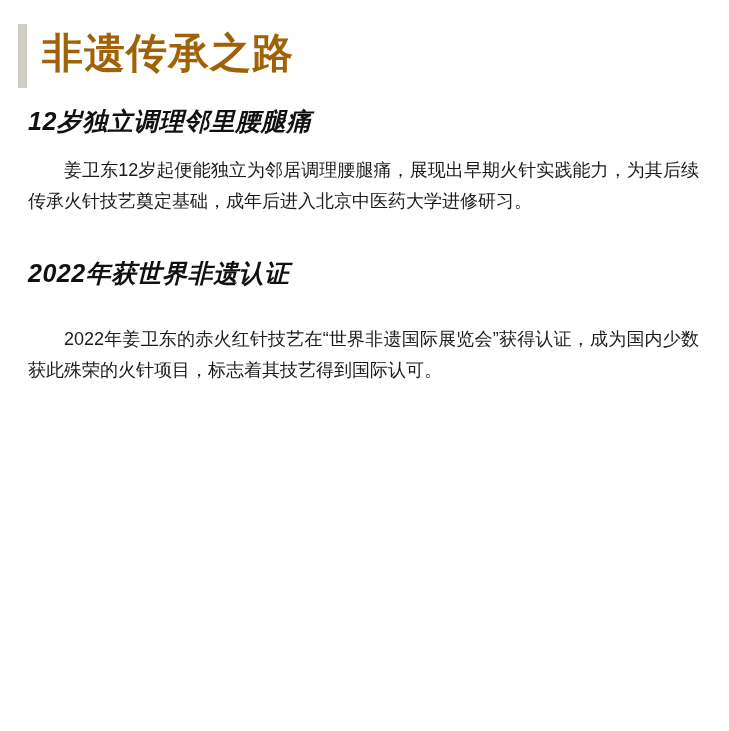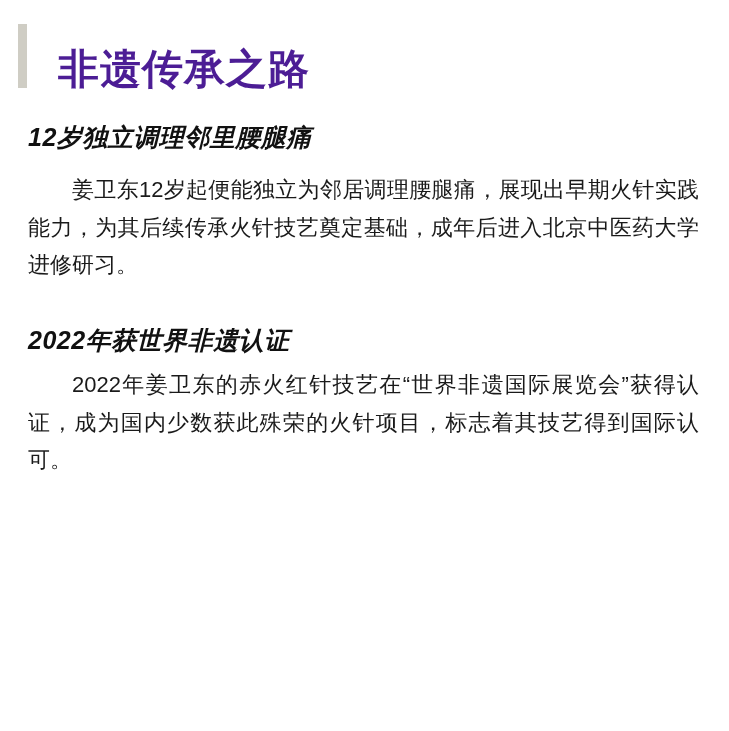--- a/index.html
+++ b/index.html
@@ -27,56 +27,56 @@
   }
   .title-bar {
     position: absolute;
     left: 0;
     top: 24px;
     width: 9px;
     height: 64px;
     background: #cfcdc4;
   }
   .doc-title {
-    margin: 16px;
+    margin: 0;
     padding: 6px 0 0 24px;
     font-size: 41px;
     line-height: 1.25;
     font-weight: 700;
     letter-spacing: 1px;
-    color: #4c1d95;
+    color: #a16207;
   }
   .section {
     margin: 0;
     padding: 0 30px 0 28px;
   }
   .section-heading {
     margin: 0;
     font-size: 25px;
     font-weight: 700;
     letter-spacing: 0.5px;
     color: #111111;
     line-height: 1.5;
     font-style: italic;
   }
   .sec-1 .section-heading { margin-top: 24px; }
   .sec-2 .section-heading { margin-top: 38px; }
   .sec-3 .section-heading { margin-top: 56px; padding-left: 12px; }
 
   .section-body {
     margin: 12px 0 0 0;
-    font-size: 22px;
+    font-size: 18px;
     line-height: 1.72;
     text-align: justify;
     text-justify: inter-ideograph;
     text-indent: 2em;
     color: #1a1a1a;
   }
   .sec-1 .section-body { margin-top: 14px; }
-  .sec-2 .section-body { margin-top: 6px; }
+  .sec-2 .section-body { margin-top: 32px; }
   .sec-3 .section-body { margin-top: 16px; }
 </style>
 </head>
 <body>
 
 <div class="page">
 
   <div class="title-block">
     <div class="title-bar"></div>
     <h1 class="doc-title">非遗传承之路</h1>

